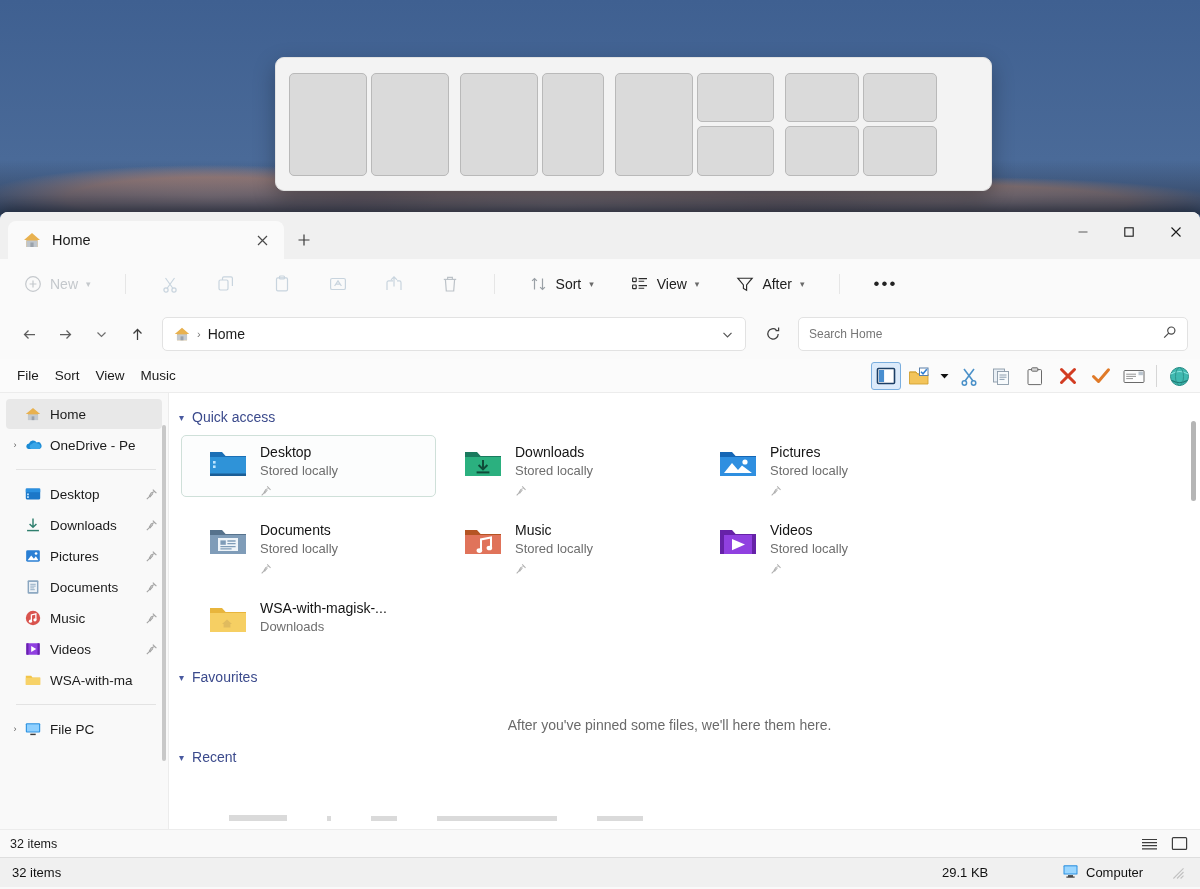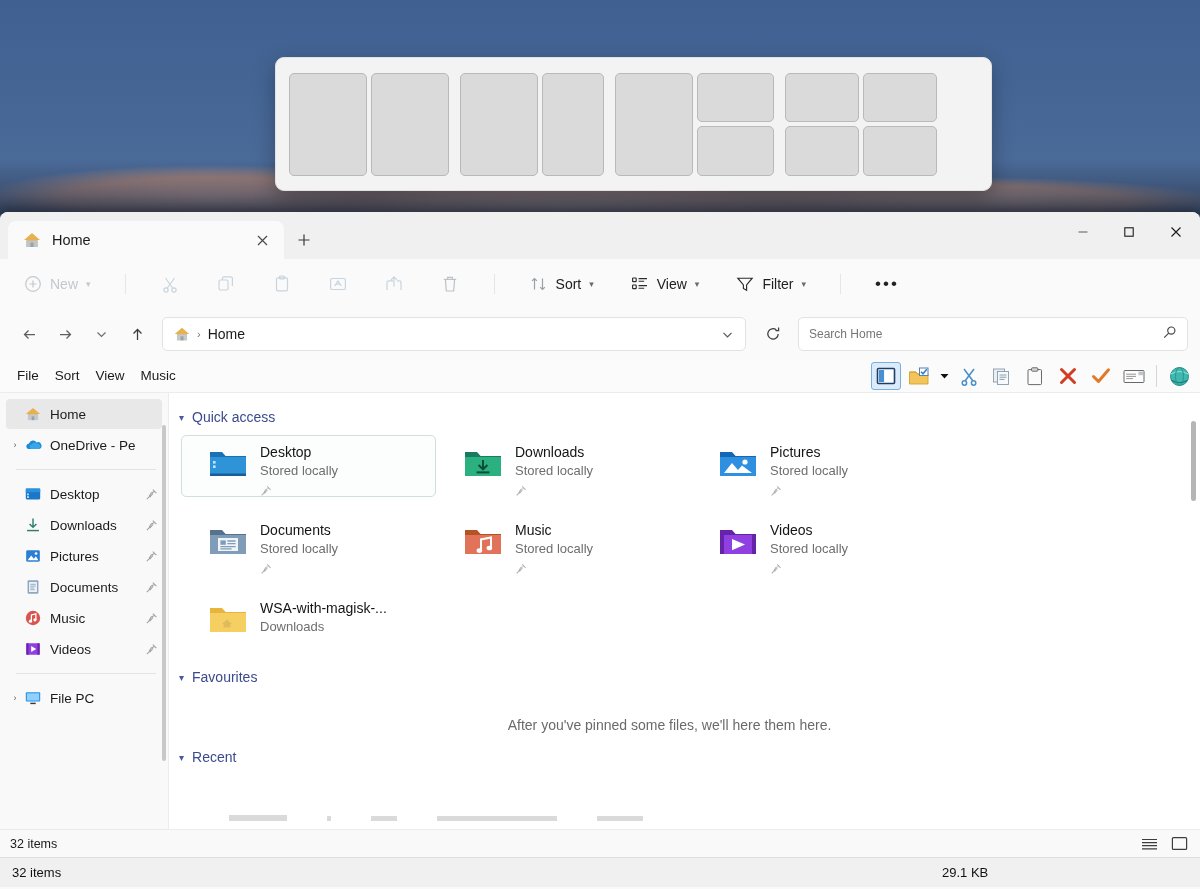--- a/index.html
+++ b/index.html
@@ -461,21 +461,21 @@
             <rect x="2.6" y="11" width="3.6" height="3.6" rx=".6"></rect>
           <path d="M8.6 4.6 H17 M8.6 7.2 H14.2 M8.6 11.6 H17 M8.6 14.2 H14.2"></path>
         </svg>
         <span class="lbl">View</span>
         <span class="chev">▾</span>
       </div>
       <div class="cmd">
         <svg class="icon-sq" viewBox="0 0 20 20" fill="none" stroke="#2b2b2b" stroke-width="1.15">
           <path d="M2.8 4.2 H17.2 L11.6 11 V16.2 L8.4 14.4 V11 Z"></path>
         </svg>
-        <span class="lbl">Filter</span>
+        <span class="lbl">After</span>
         <span class="chev">▾</span>
       </div>
       <div class="cmdsep"></div>
       <div class="cmd">
         <span style="letter-spacing:2px;font-size:17px;line-height:10px;color:#222">•••</span>
       </div>
     </div>
 
     <div id="addrrow">
       <div class="navbtn">
@@ -740,20 +740,30 @@
             </svg>
           </span>
           <span class="nav-lbl">Videos</span>
           <span class="nav-pin">
             <svg width="13" height="13" viewBox="0 0 13 13" fill="none" stroke="#6f6f6f" stroke-width="1.1">
               <path d="M7.8 1.6 L11.4 5.2 M9.6 3.4 L6.2 5 L4.4 8 L5.6 9.2 M8 5.4 L5 8.8 M4.9 8.1 L1.8 11.2"></path>
             </svg>
           </span>
         </div>
 
+        <div class="navitem">
+          <span class="nav-exp empty">›</span>
+          <span class="nav-ico">
+            <svg width="18" height="18" viewBox="0 0 20 20">
+              <path d="M2 5.4 H8 L9.4 7.2 H18 V15.4 H2 Z" fill="#f2c447"></path>
+              <path d="M2 7.6 H18 V15.4 H2 Z" fill="#f7d268"></path>
+            </svg>
+          </span>
+          <span class="nav-lbl">WSA-with-ma</span>
+        </div>
 
         <div class="navsep"></div>
 
         <div class="navitem">
           <span class="nav-exp">›</span>
           <span class="nav-ico">
             <svg width="18" height="18" viewBox="0 0 20 20">
               <rect x="2" y="3.6" width="16" height="10.4" rx="1.2" fill="#2a90e0"></rect>
               <rect x="3.2" y="4.8" width="13.6" height="8" fill="#8fd0ff"></rect>
               <rect x="7" y="15.2" width="6" height="1.6" fill="#3a3a3a"></rect>
@@ -954,16 +964,32 @@
       </span>
     </div>
 
     <div id="classicstatus">
       <div class="cs-cell b1">
         <span>32 items</span>
       </div>
       <div class="cs-cell b2">
         <span>29.1 KB</span>
       </div>
+      <div class="cs-cell b3">
+        <span>
+          <svg width="17" height="15" viewBox="0 0 20 18">
+            <rect x="1.6" y="1.6" width="16.8" height="11" rx="1" fill="#2a90e0"></rect>
+            <rect x="2.8" y="2.8" width="14.4" height="8.6" fill="#9ad6ff"></rect>
+            <rect x="7" y="13.4" width="6" height="2" fill="#3a3a3a"></rect>
+            <rect x="5" y="15" width="10" height="1.4" fill="#3a3a3a"></rect>
+          </svg>
+        </span>
+        <span>Computer</span>
+        <span class="cs-grip">
+          <svg width="14" height="14" viewBox="0 0 14 14" fill="none" stroke="#8a8a8a" stroke-width="1.1">
+            <path d="M12.5 6 L6 12.5 M12.5 9.6 L9.6 12.5 M12.5 2.4 L2.4 12.5"></path>
+          </svg>
+        </span>
+      </div>
     </div>
 
   </div>
 </div>
 
 </body></html>

